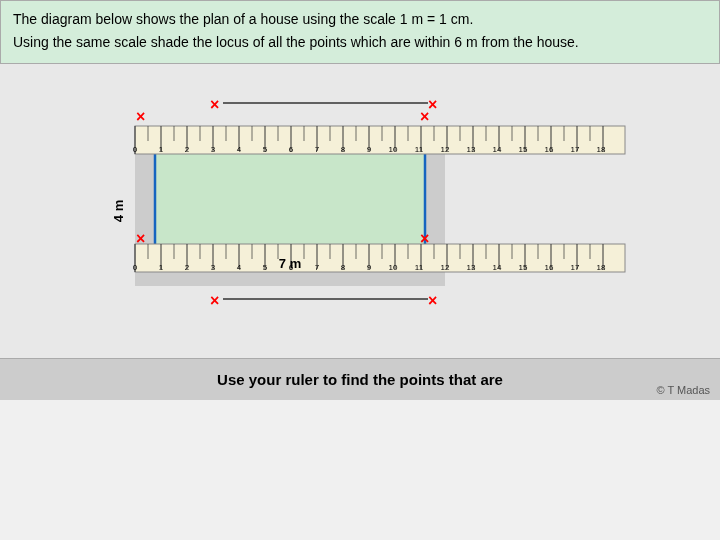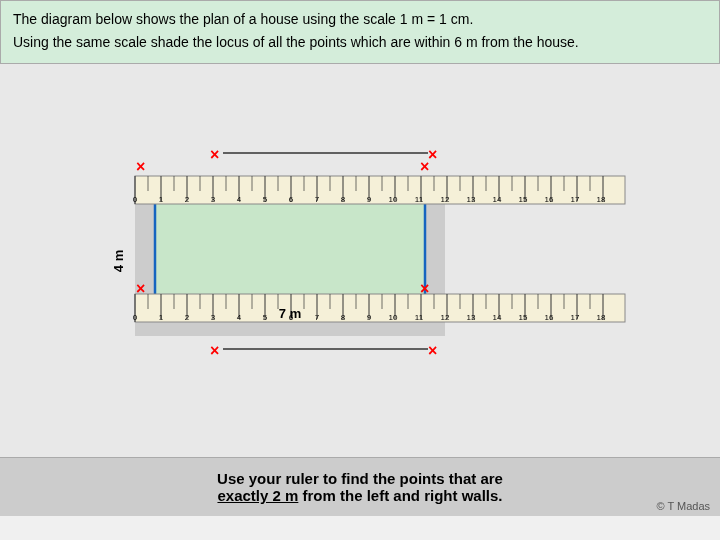--- a/index.html
+++ b/index.html
@@ -7,21 +7,21 @@
       width: 720px;
       height: 540px;
       background: #f0f0f0;
       font-family: Arial, sans-serif;
       overflow: hidden;
       position: relative;
     }
 
     .main-container {
       width: 720px;
-      height: 516px;
+      height: 400px;
       background: white;
       display: flex;
       flex-direction: column;
       position: relative;
     }
 
     .top-section {
       background: #d4edda;
       border: 1px solid #aaa;
       padding: 8px 12px;
@@ -234,20 +234,17 @@
       <line x1="143" y1="203" x2="348" y2="203" stroke="#333" stroke-width="1.5"></line>
       <text x="348" y="210" font-size="16" font-weight="bold" fill="red" font-family="Arial">×</text>
 
     </svg>
   </div>
 
   <div class="bottom-text" style="background:#ccc; padding:12px 42px; font-size:15px; text-align:center;">
     <p>
       <span>Use your ruler to find the points that are</span>
     </p>
-    <p>
-      <span class="underline">exactly 2 m</span><span> from the left and right walls.</span>
-    </p>
   </div>
 
   <div class="copyright">© T Madas</div>
 
 </div>
 
 </body></html>

